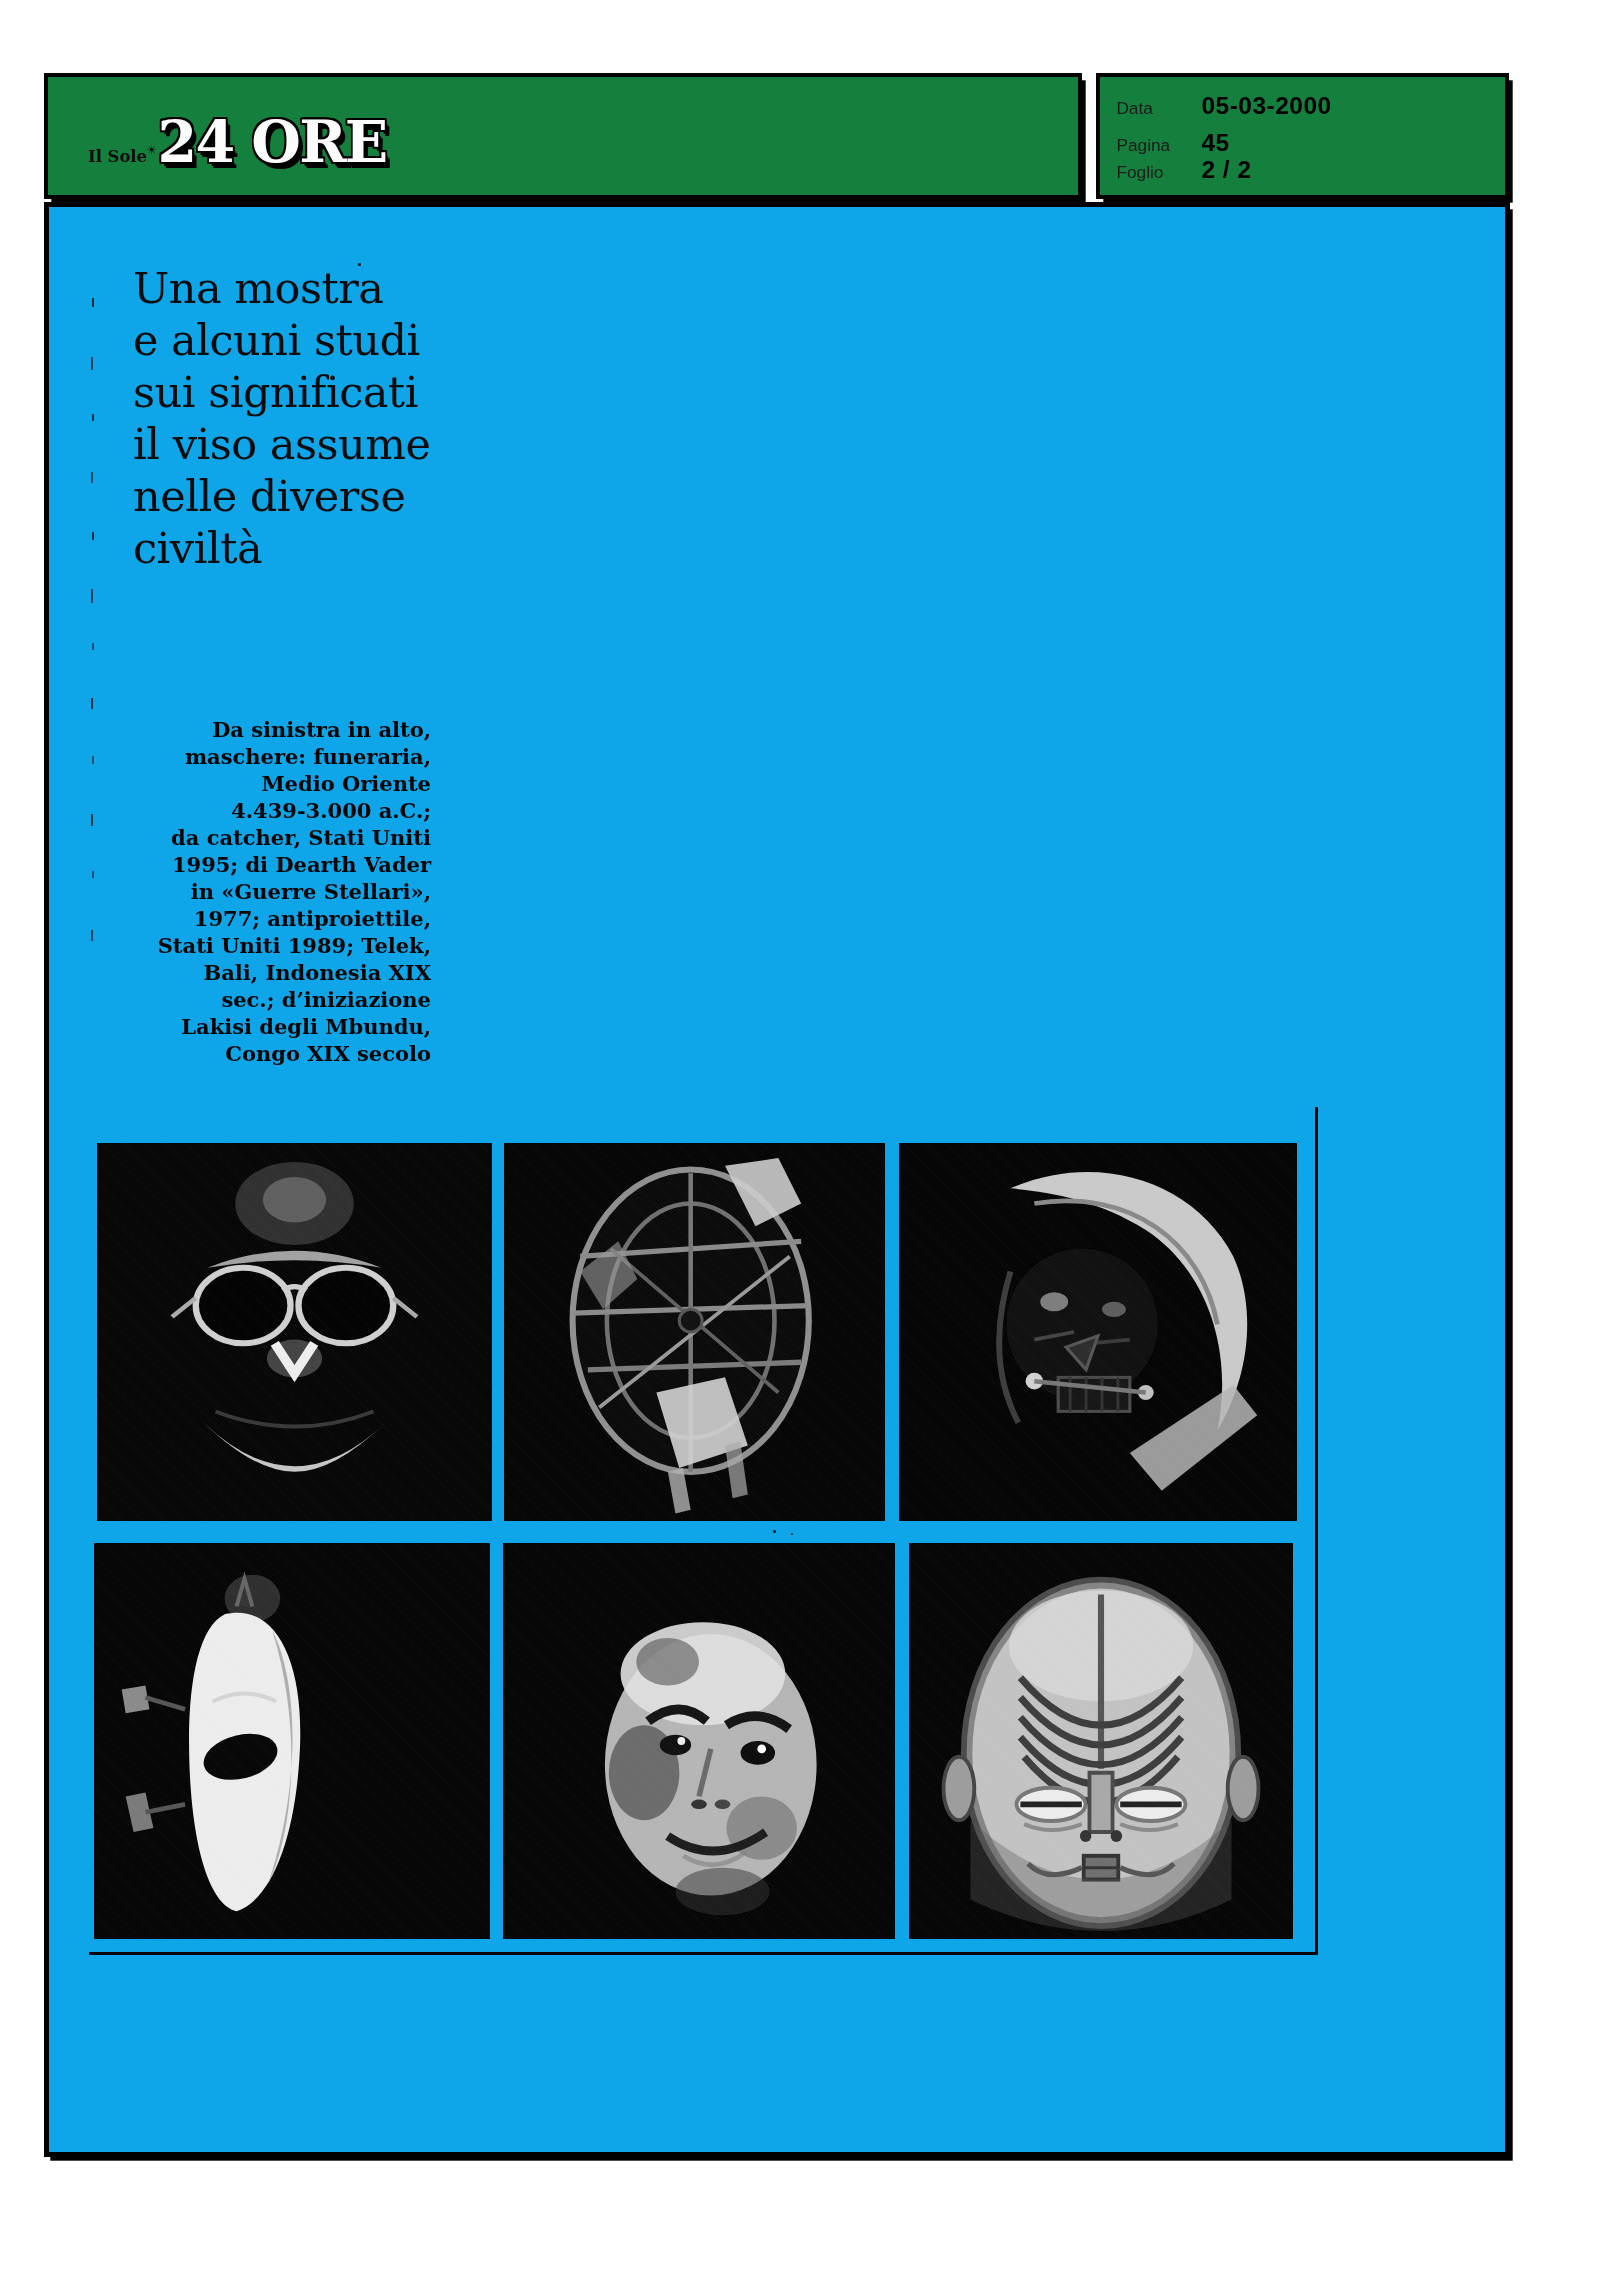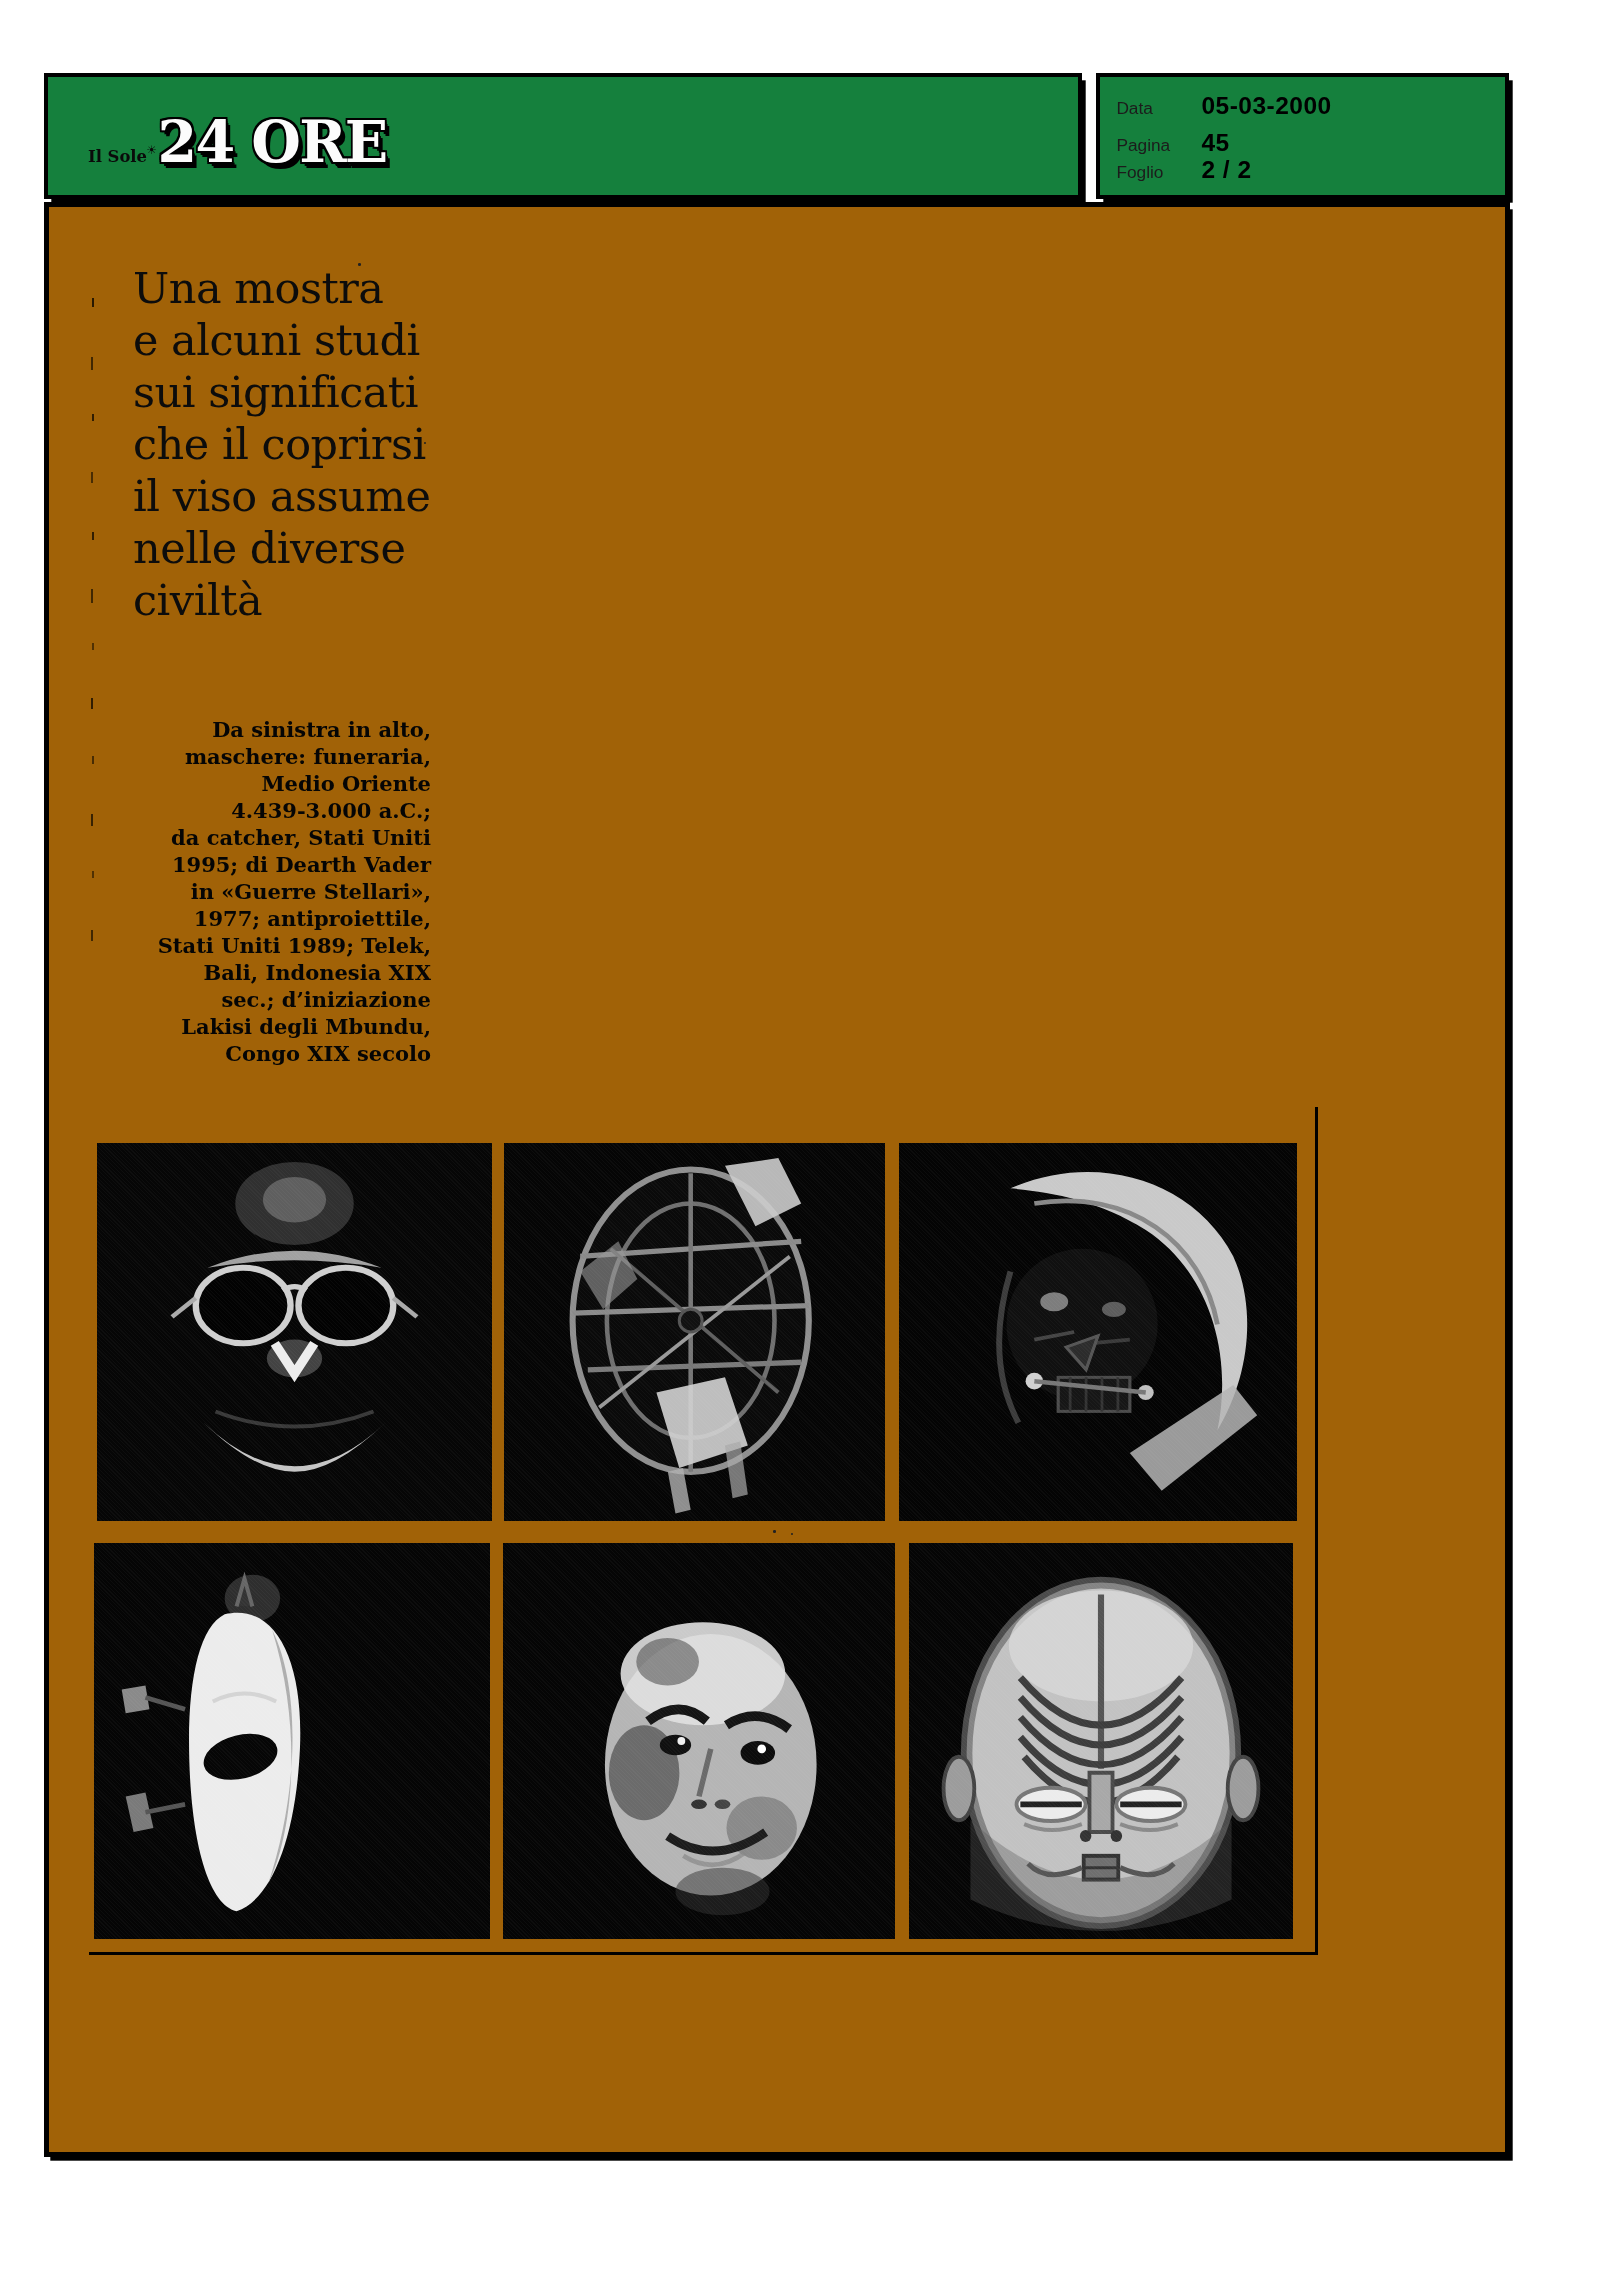--- a/index.html
+++ b/index.html
@@ -21,21 +21,21 @@
 
   .meta-box { left:1096px; top:67px; width:413px; height:126px;
               font-family:"Liberation Sans", sans-serif; }
   .meta-row { position:absolute; left:16.4px; display:flex; align-items:baseline; }
   .meta-row .lbl { width:85px; font-size:17.3px; color:#1c1c1c; }
   .meta-row .val { font-size:24.5px; font-weight:bold; letter-spacing:0.5px; color:#000; }
   .meta-row.r0 { top:14.5px; } .meta-row.r1 { top:52px; } .meta-row.r2 { top:79px; }
 
   
   .main-box { position:absolute; left:44px; top:202px; width:1466px; height:1955px;
-              background:#a16207; border:5.5px solid #000; box-shadow:4.5px 5.5px 0 -1.8px #000; }
+              background:#0ea5e9; border:5.5px solid #000; box-shadow:4.5px 5.5px 0 -1.8px #000; }
 
   .headline { position:absolute; left:84px; top:55px; font-size:43px; line-height:52px;
               color:#0c0c0c; letter-spacing:-0.5px; }
   .caption  { position:absolute; left:87px; top:509px; width:295px; text-align:right;
               font-size:21px; line-height:27px; font-weight:bold; color:#050505; }
 
   
   .photo { position:absolute; background:#070707; overflow:hidden; }
   .photo::after { content:""; position:absolute; inset:0;
       background:repeating-linear-gradient(45deg, rgba(255,255,255,.03) 0 0.9px, transparent 0.9px 2.7px); }
@@ -85,21 +85,20 @@
     <span class="val">2 / 2</span>
   </div>
 </div>
 
 <div class="main-box">
 
   <div class="headline">
     <div>Una mostra</div>
     <div>e alcuni studi</div>
     <div>sui significati</div>
-    <div>che il coprirsi</div>
     <div>il viso assume</div>
     <div>nelle diverse</div>
     <div>civiltà</div>
   </div>
 
   <div class="caption">
     <div>Da sinistra in alto,</div>
     <div>maschere: funeraria,</div>
     <div>Medio Oriente</div>
     <div>4.439-3.000 a.C.;</div>

